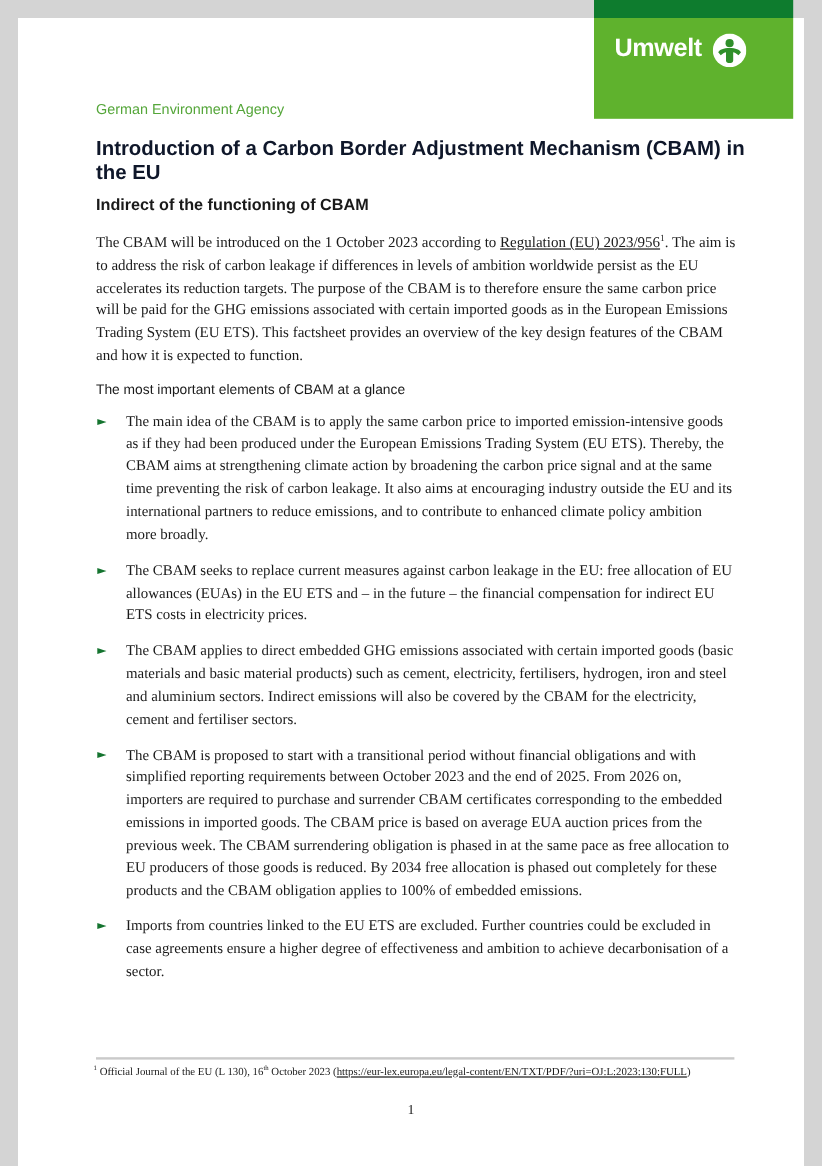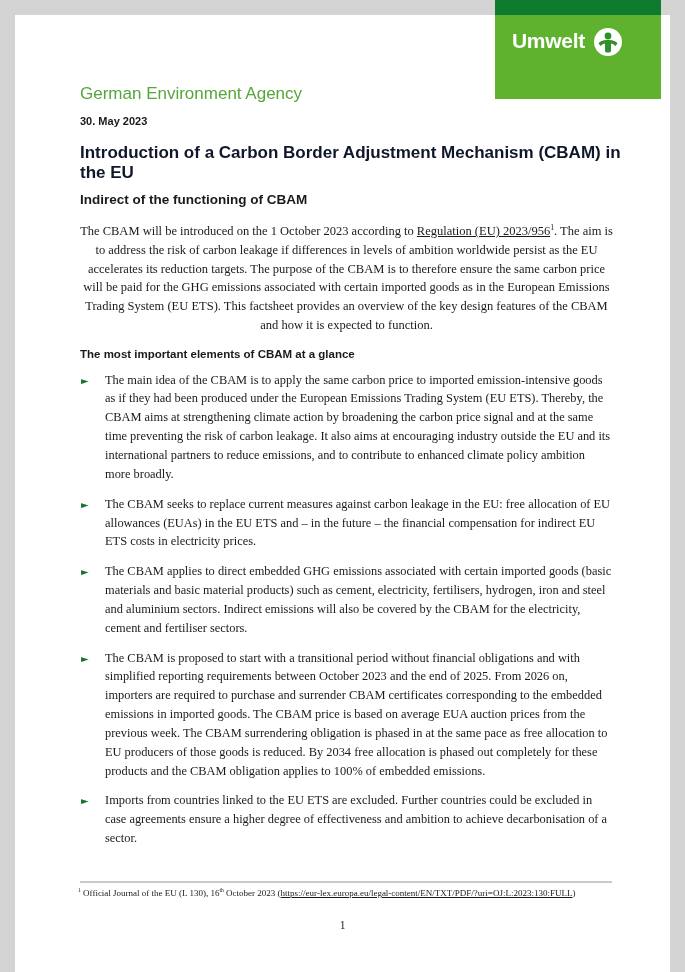--- a/index.html
+++ b/index.html
@@ -12,21 +12,21 @@
   }
   .canvas{position:absolute;left:0;top:0;width:685px;height:972px;background:#d4d4d4;}
   .sheet{
     position:absolute;left:15px;top:15px;width:655px;height:957px;
     background:#ffffff;
   }
   .content{position:absolute;left:65px;top:0;width:535px;}
   .agency{
     margin-top:69px;
     font-family:"Liberation Sans", sans-serif;
-    font-size:17px;color:#55a63a;
+    font-size:12px;color:#55a63a;
   }
   .date{
     margin-top:11px;
     font-family:"Liberation Sans", sans-serif;
     font-size:11px;font-weight:bold;color:#1a1a1a;
   }
   h1.title{
     margin:16px 0 0 0;
     font-family:"Liberation Sans", sans-serif;
     font-size:17px;line-height:1.18;font-weight:bold;color:#0f172a;
@@ -34,28 +34,27 @@
   }
   h2.subtitle{
     margin:9px 0 0 0;
     font-family:"Liberation Sans", sans-serif;
     font-size:13.5px;font-weight:bold;color:#1a1a1a;
   }
   p.intro{
     margin:15px 0 0 0;
     font-size:12.5px;line-height:1.5;color:#1a1a1a;
     width:533px;
-    text-align:center;
   }
   .doclink{color:inherit;text-decoration:underline;cursor:pointer;}
   sup{font-size:0.62em;line-height:0;}
   h3.glance{
     margin:13px 0 0 0;
     font-family:"Liberation Sans", sans-serif;
-    font-size:11.5px;font-weight:bold;color:#1a1a1a;
+    font-size:11.5px;font-weight:normal;color:#1a1a1a;
   }
   ul.bullets{
     list-style:none;margin:11px 0 0 0;padding:0;width:533px;
   }
   ul.bullets li{
     position:relative;
     padding-left:25px;
     margin-bottom:11px;
     font-size:12.4px;line-height:1.52;color:#1a1a1a;
   }
@@ -92,21 +91,20 @@
   .logo-icon svg{display:block;}
 </style>
 </head>
 <body>
 
 <div class="canvas">
   <div class="sheet">
 
     <div class="content">
       <div class="agency">German Environment Agency</div>
-      <div class="date">30. May 2023</div>
 
       <h1 class="title">Introduction of a Carbon Border Adjustment Mechanism (CBAM) in the EU</h1>
       <h2 class="subtitle">Indirect of the functioning of CBAM</h2>
 
       <p class="intro"><span>The CBAM will be introduced on the 1 October 2023 according to </span><a class="doclink">Regulation (EU) 2023/956</a><sup>1</sup><span>. The aim is to address the risk of carbon leakage if differences in levels of ambition worldwide persist as the EU accelerates its reduction targets. The purpose of the CBAM is to therefore ensure the same carbon price will be paid for the GHG emissions associated with certain imported goods as in the European Emissions Trading System (EU ETS). This factsheet provides an overview of the key design features of the CBAM and how it is expected to function.</span></p>
 
       <h3 class="glance">The most important elements of CBAM at a glance</h3>
 
       <ul class="bullets">
         <li>

